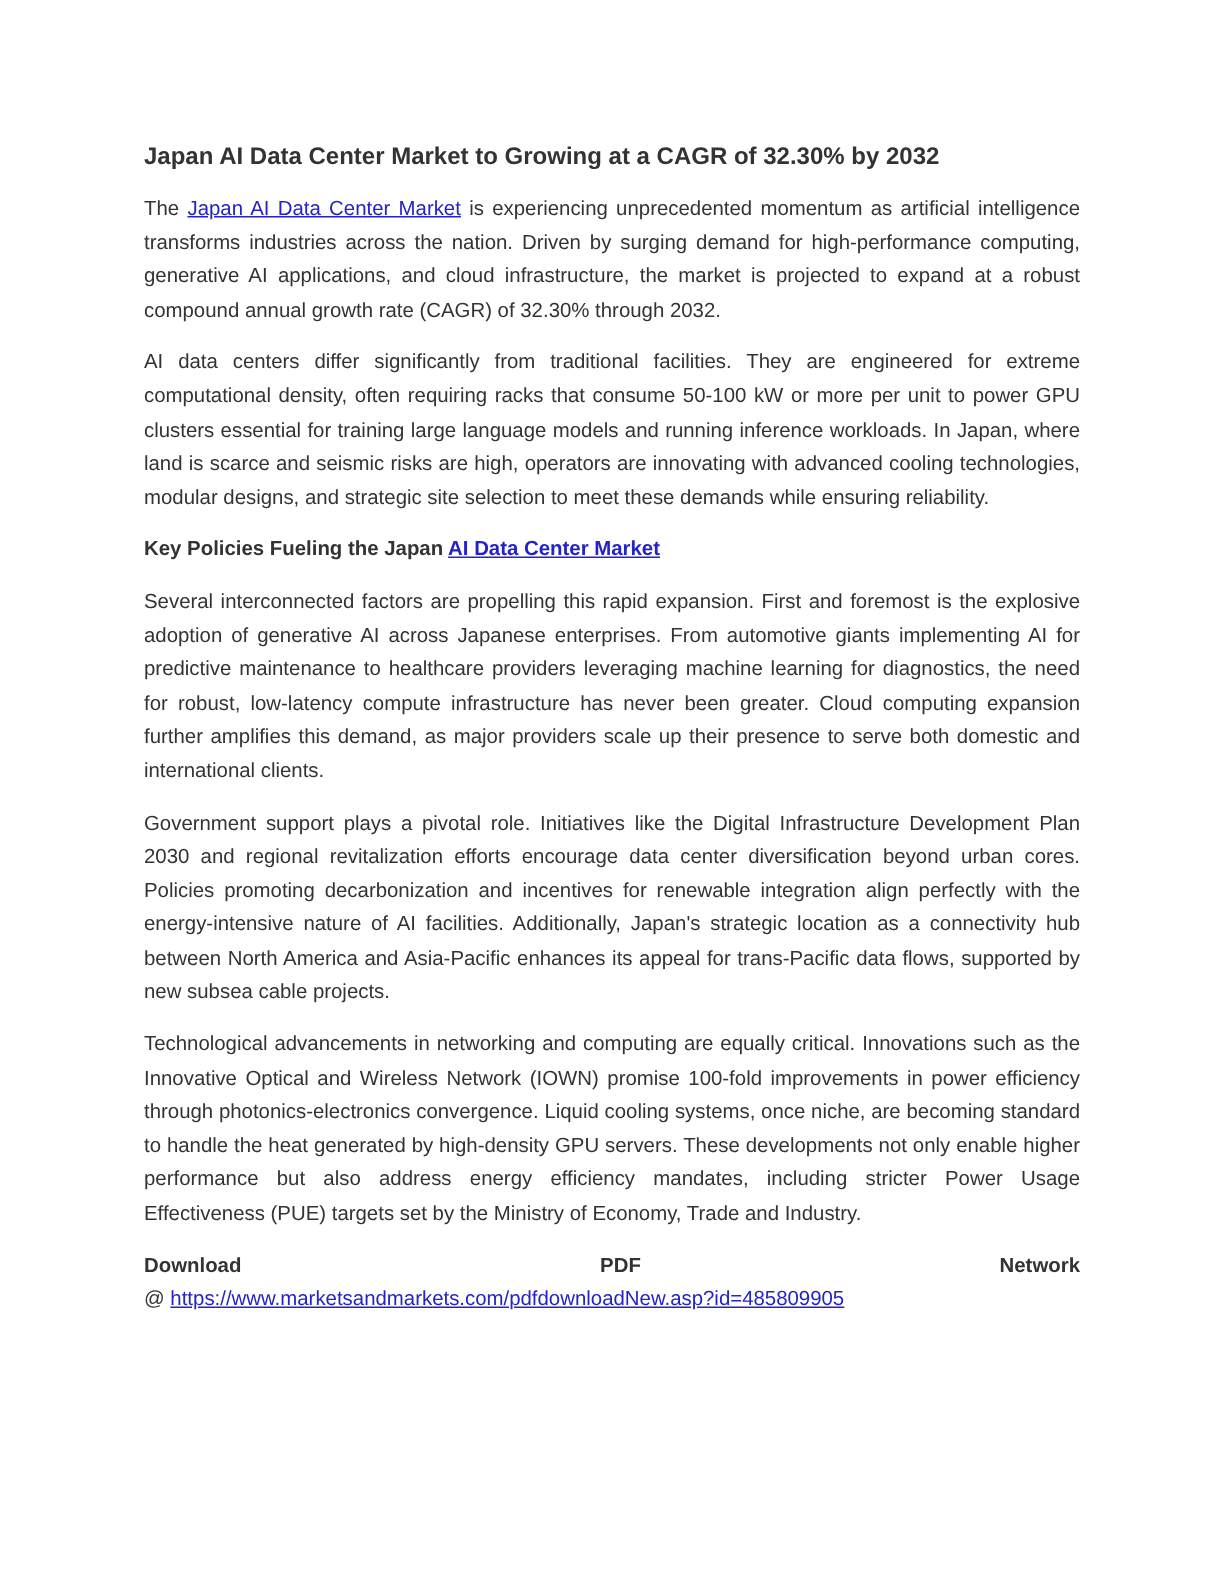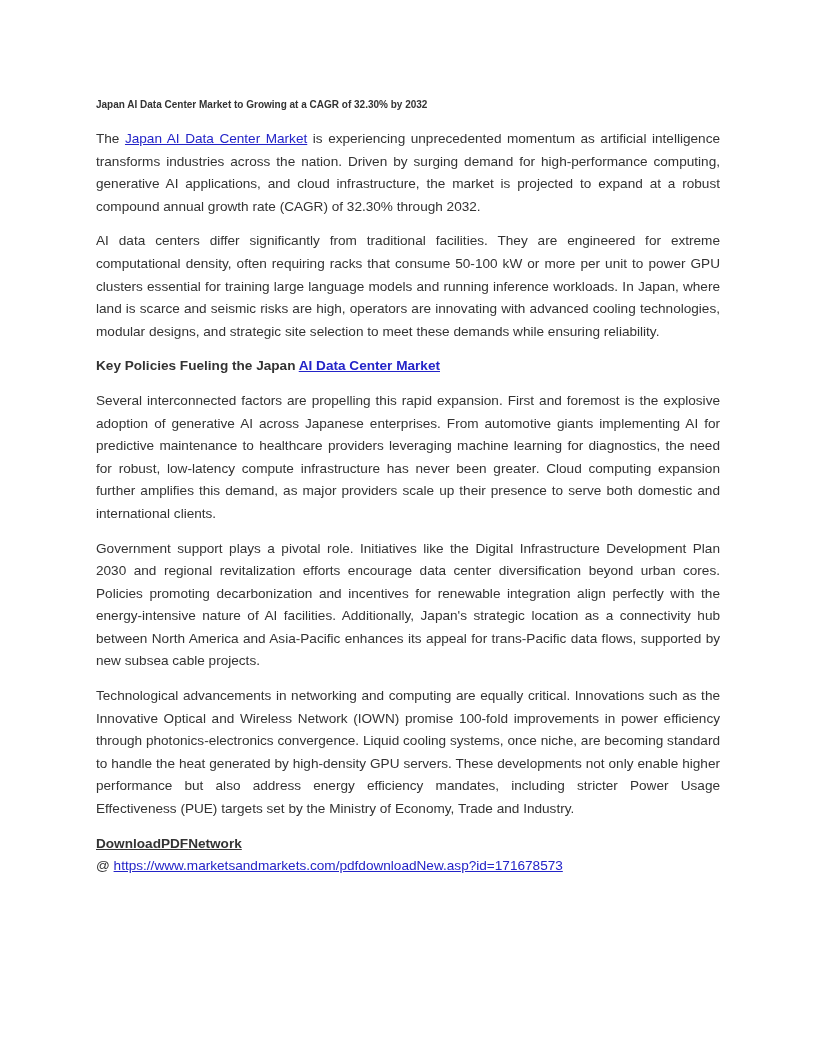--- a/index.html
+++ b/index.html
@@ -4,25 +4,25 @@
 <style>
   html, body { margin: 0; padding: 0; background: #ffffff; }
   body { width: 816px; height: 1056px; position: relative; overflow: hidden; }
   .page {
     position: absolute; left: 96px; top: 94px; width: 624px;
     font-family: "Liberation Sans", sans-serif;
     color: #333333;
     font-size: 13.6px;
     line-height: 22.6px;
   }
-  .title { font-weight: bold; margin: 0 0 12px 0; font-size: 10px; line-height: 22px; }
+  .title { font-weight: bold; margin: 0 0 12px 0; font-size: 16px; line-height: 22px; }
   p { margin: 0 0 12px 0; text-align: justify; }
   .subhead { font-weight: bold; margin: 0 0 12px 0; }
   a { color: #1a0dab; color: #2323c8; text-decoration: underline; }
-  .dl-line { display: flex; justify-content: flex-start; font-weight: bold; margin: 0; text-decoration: underline; }
+  .dl-line { display: flex; justify-content: space-between; font-weight: bold; margin: 0; }
   .url-line { margin: 0; }
 </style>
 </head>
 <body>
 
 <div class="page">
   <div class="title">Japan AI Data Center Market to Growing at a CAGR of 32.30% by 2032</div>
 
   <p><span>The </span><a href="#">Japan AI Data Center Market</a><span> is experiencing unprecedented momentum as artificial intelligence transforms industries across the nation. Driven by surging demand for high-performance computing, generative AI applications, and cloud infrastructure, the market is projected to expand at a robust compound annual growth rate (CAGR) of 32.30% through 2032.</span></p>
 
@@ -34,14 +34,14 @@
 
   <p>Government support plays a pivotal role. Initiatives like the Digital Infrastructure Development Plan 2030 and regional revitalization efforts encourage data center diversification beyond urban cores. Policies promoting decarbonization and incentives for renewable integration align perfectly with the energy-intensive nature of AI facilities. Additionally, Japan's strategic location as a connectivity hub between North America and Asia-Pacific enhances its appeal for trans-Pacific data flows, supported by new subsea cable projects.</p>
 
   <p>Technological advancements in networking and computing are equally critical. Innovations such as the Innovative Optical and Wireless Network (IOWN) promise 100-fold improvements in power efficiency through photonics-electronics convergence. Liquid cooling systems, once niche, are becoming standard to handle the heat generated by high-density GPU servers. These developments not only enable higher performance but also address energy efficiency mandates, including stricter Power Usage Effectiveness (PUE) targets set by the Ministry of Economy, Trade and Industry.</p>
 
   <div class="dl-line">
     <span>Download</span>
     <span>PDF</span>
     <span>Network</span>
   </div>
-  <div class="url-line"><span>@ </span><a href="#">https://www.marketsandmarkets.com/pdfdownloadNew.asp?id=171678573</a></div>
+  <div class="url-line"><span>@ </span><a href="#">https://www.marketsandmarkets.com/pdfdownloadNew.asp?id=485809905</a></div>
 </div>
 
 </body></html>

